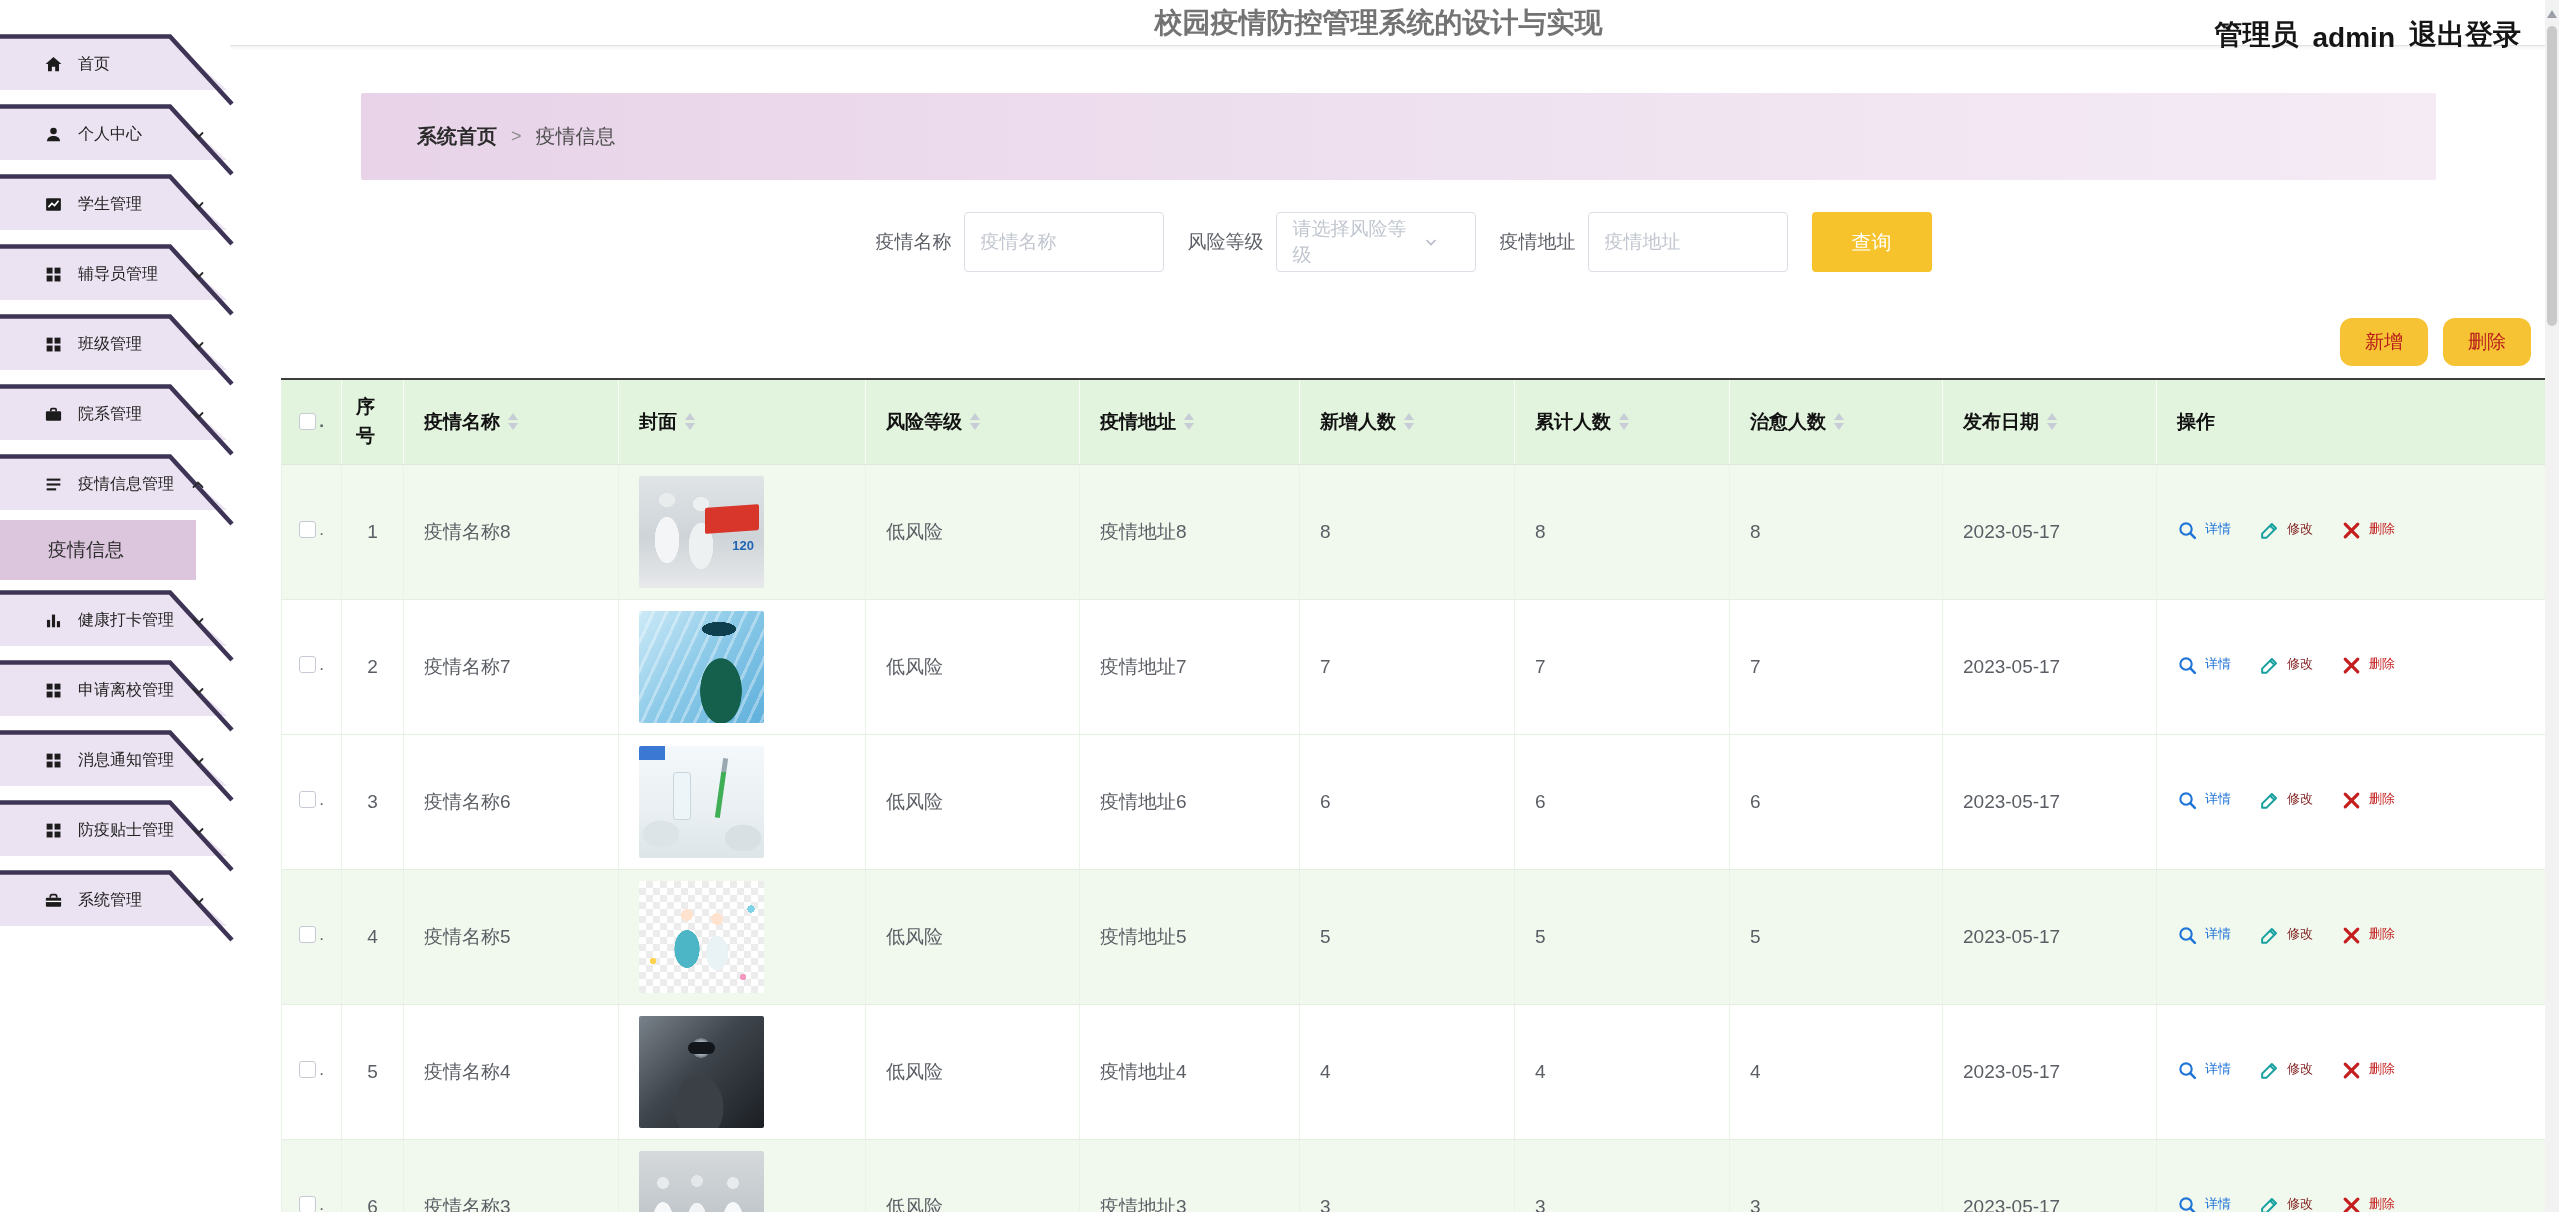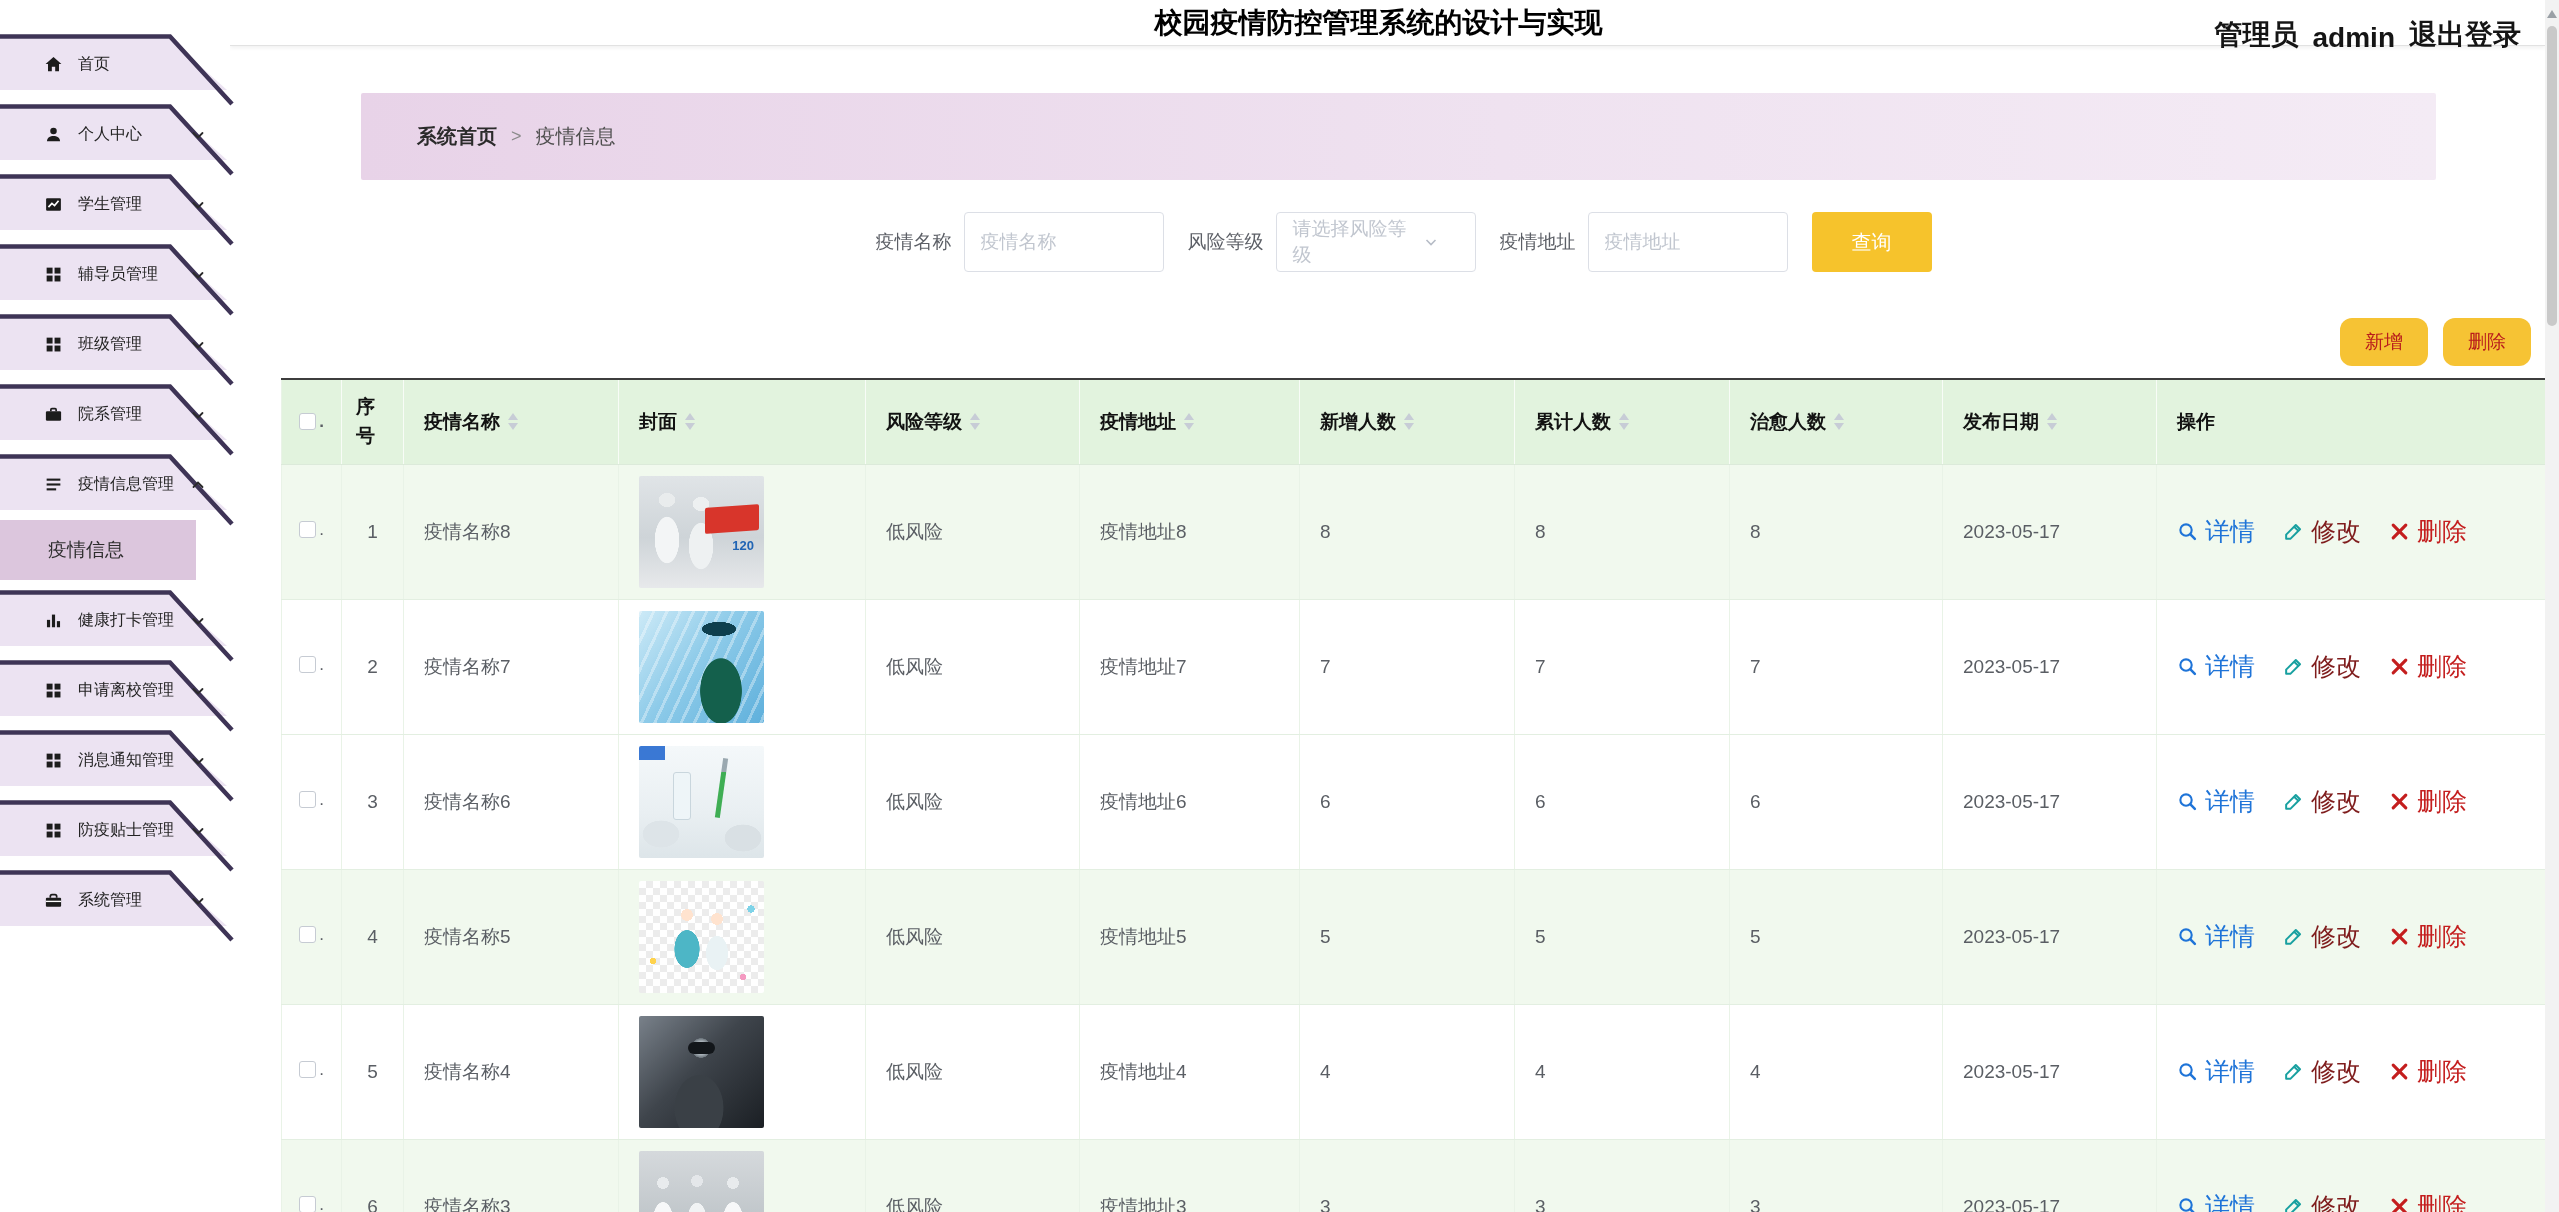--- a/index.html
+++ b/index.html
@@ -20,21 +20,21 @@
   .side-chevron { margin-left:auto; margin-right:6px; width:16px; height:16px; display:inline-flex; }
   .side-sub-wrap { margin:-4px 0 10px; }
   .side-sub { width:196px; height:60px; background:#dcc6dd; display:flex; align-items:center;
     padding-left:48px; cursor:pointer; }
   .side-sub-label { font-size:19px; color:#2e2e2e; }
 
   
   .topbar { position:absolute; left:230px; top:0; width:2315px; height:46px; background:#fff;
     border-bottom:1px solid #e2e2e2; box-shadow:0 2px 4px rgba(0,0,0,.06); z-index:5; }
   .topbar-title { position:absolute; left:0; right:18px; top:0; height:46px; display:flex;
-    align-items:center; justify-content:center; font-size:28px; font-weight:600; color:#000000; }
+    align-items:center; justify-content:center; font-size:28px; font-weight:600; color:#737373; }
   .topbar-user { position:absolute; right:24px; top:0; height:54px; display:flex;
     align-items:flex-end; gap:14px; font-size:28px; font-weight:700; color:#151515; }
   .logout { cursor:pointer; }
 
   
   .main { position:absolute; left:246px; top:46px; width:2315px; height:1166px; background:#fff; }
 
   .breadcrumb-bar { position:absolute; left:115px; top:47px; width:2075px; height:87px;
     background:linear-gradient(90deg,#e8d3e8 0%,#efe2f0 55%,#f4ebf5 100%);
     border-radius:2px; display:flex; align-items:center; padding-left:56px; gap:14px; }
@@ -143,21 +143,21 @@
     radial-gradient(ellipse 16px 30px at 24px 70px,#f7f8f9 62%,transparent 64%),
     radial-gradient(ellipse 16px 32px at 58px 72px,#f1f3f4 62%,transparent 64%),
     radial-gradient(ellipse 16px 30px at 94px 70px,#f7f8f9 62%,transparent 64%),
     radial-gradient(circle 9px at 24px 32px,#e8ebed 65%,transparent 67%),
     radial-gradient(circle 9px at 58px 30px,#e4e7ea 65%,transparent 67%),
     radial-gradient(circle 9px at 94px 32px,#e8ebed 65%,transparent 67%),
     linear-gradient(180deg,#d5d9dc 0%,#c0c6ca 60%,#dadddf 100%); }
 
   
   .actions { display:flex; align-items:center; gap:28px; }
-  .act { display:inline-flex; align-items:flex-end; gap:7px; cursor:pointer; font-size:25px;
+  .act { display:inline-flex; align-items:flex-start; gap:7px; cursor:pointer; font-size:13px;
     white-space:nowrap; }
   .act svg { width:21px; height:21px; }
   .act-detail { color:#1f74d8; } .act-edit { color:#7f1d1d; } .act-del { color:#c41e1e; }
 
   
   .pg-scrollbar { position:absolute; right:0; top:0; width:14px; height:100%;
     background:#f2f2f2; z-index:20; }
   .pg-arrow-up { position:absolute; top:10px; left:2px; width:0; height:0;
     border-left:5px solid transparent; border-right:5px solid transparent;
     border-bottom:8px solid #9aa0a6; cursor:pointer; }

